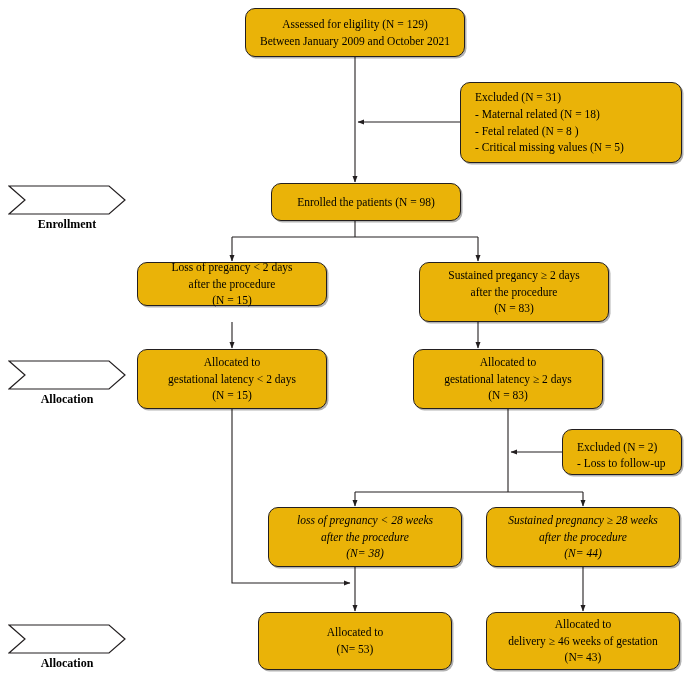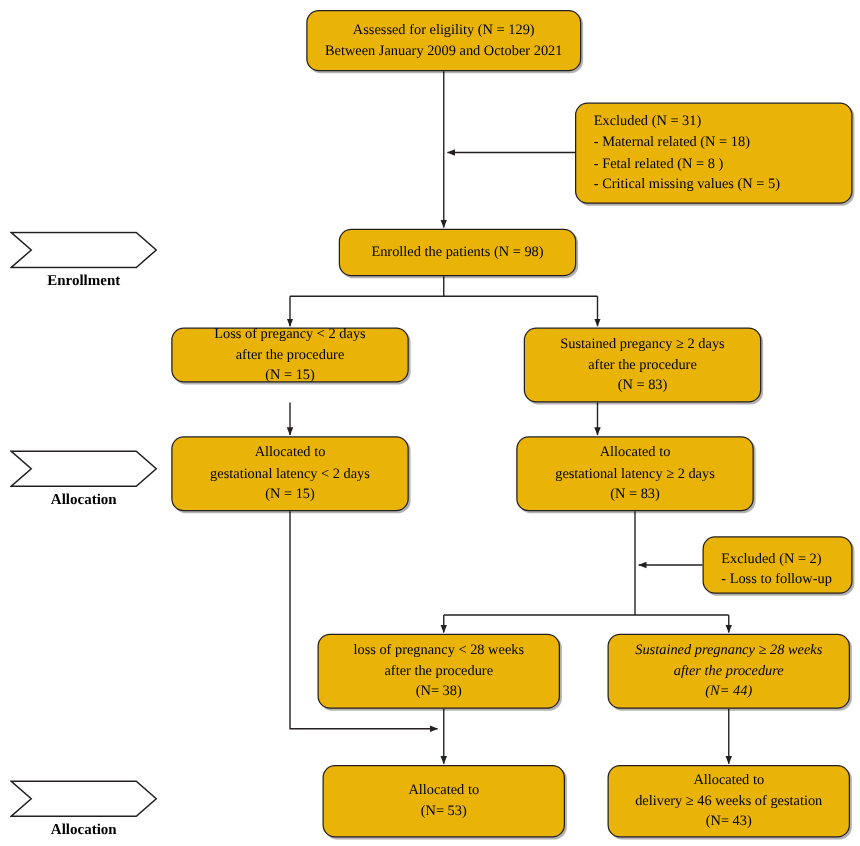--- a/index.html
+++ b/index.html
@@ -173,21 +173,21 @@
     <span class="node-line">Allocated to</span>
     <span class="node-line">gestational latency ≥ 2 days</span>
     <span class="node-line">(N = 83)</span>
   </div>
 
   <div class="node-box align-left" style="left:562px; top:429px; width:120px; height:46px;justify-content:flex-end;">
     <span class="node-line">Excluded (N = 2)</span>
     <span class="node-line">- Loss to follow-up</span>
   </div>
 
-  <div class="node-box" style="left:254px; top:507px; width:194px; height:60px;">
+  <div class="node-box" style="left:268px; top:507px; width:194px; height:60px;font-style:italic;">
     <span class="node-line">loss of pregnancy &lt; 28 weeks</span>
     <span class="node-line">after the procedure</span>
     <span class="node-line">(N= 38)</span>
   </div>
 
   <div class="node-box" style="left:486px; top:507px; width:194px; height:60px;font-style:italic;">
     <span class="node-line">Sustained pregnancy ≥ 28 weeks</span>
     <span class="node-line">after the procedure</span>
     <span class="node-line">(N= 44)</span>
   </div>

